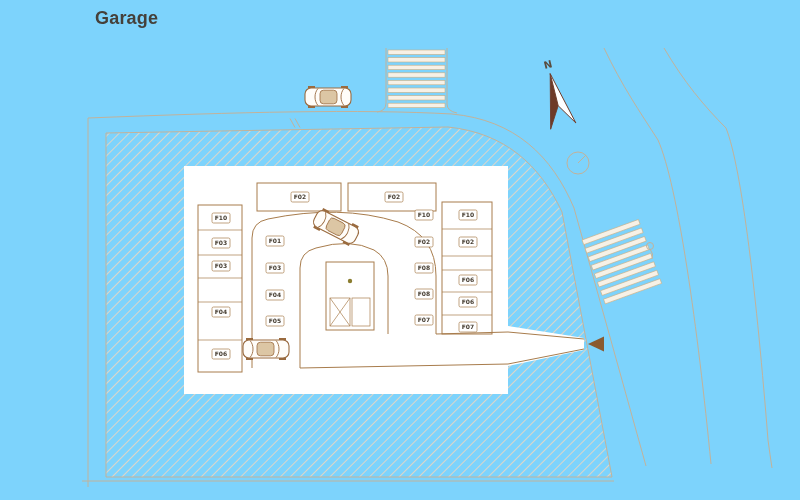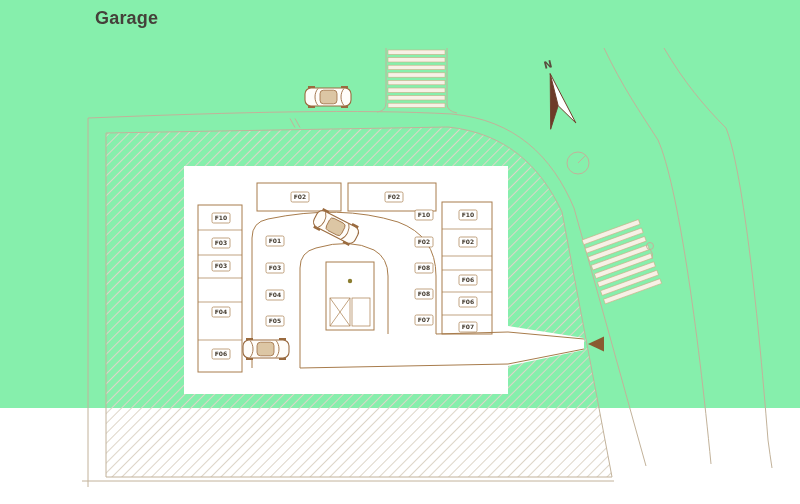--- a/index.html
+++ b/index.html
@@ -1,17 +1,17 @@
 <!DOCTYPE html>
 <html style="--titleC: #45403a; --line: #a87c4c; --road: #c2b29a; --hatch: #ddd5c8; --needle: #6d3a28; --stripeF: #f7f1e6; --stripeB: #c9ae84; --car: #9a6b3f; --arrowF: #8a5a30; --dot: #8b7d2f; --labelT: #453c30;"><head>
 <meta charset="utf-8">
 <style>
   html,body{margin:0;padding:0;background:#fff;}
   body{width:800px;height:504px;overflow:hidden;font-family:"Liberation Sans",sans-serif;}
-  .stage{position:relative;width:800px;height:408px;background:#86efac;}
+  .stage{position:relative;width:800px;height:500px;background:#7dd3fc;}
   .page-title{position:absolute;left:95px;top:8px;font-size:18px;font-weight:bold;
               color:var(--titleC,#45403a);letter-spacing:.2px;}
   svg{position:absolute;left:0;top:0;width:800px;height:504px;}
   .road{stroke:var(--road,#c2b29a);stroke-width:1;fill:none;}
   .hatch-line{stroke:var(--hatch,#ddd5c8);stroke-width:1;}
   .plot{fill:url(#hatch);stroke:var(--road,#c2b29a);stroke-width:1;}
   .white{fill:#ffffff;stroke:none;}
   .bld{fill:#ffffff;stroke:var(--line,#a87c4c);stroke-width:1;}
   .ln{stroke:var(--line,#a87c4c);stroke-width:1;fill:none;}
   .ln-thin{stroke:var(--line,#a87c4c);stroke-width:.7;fill:none;}

